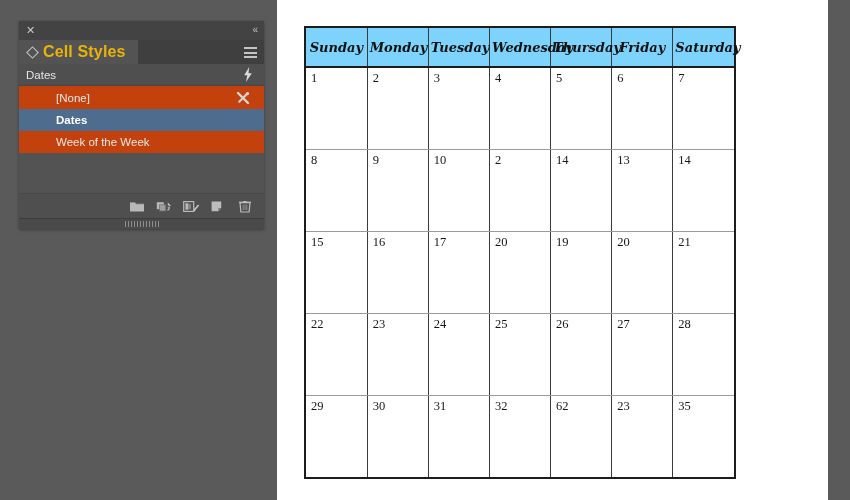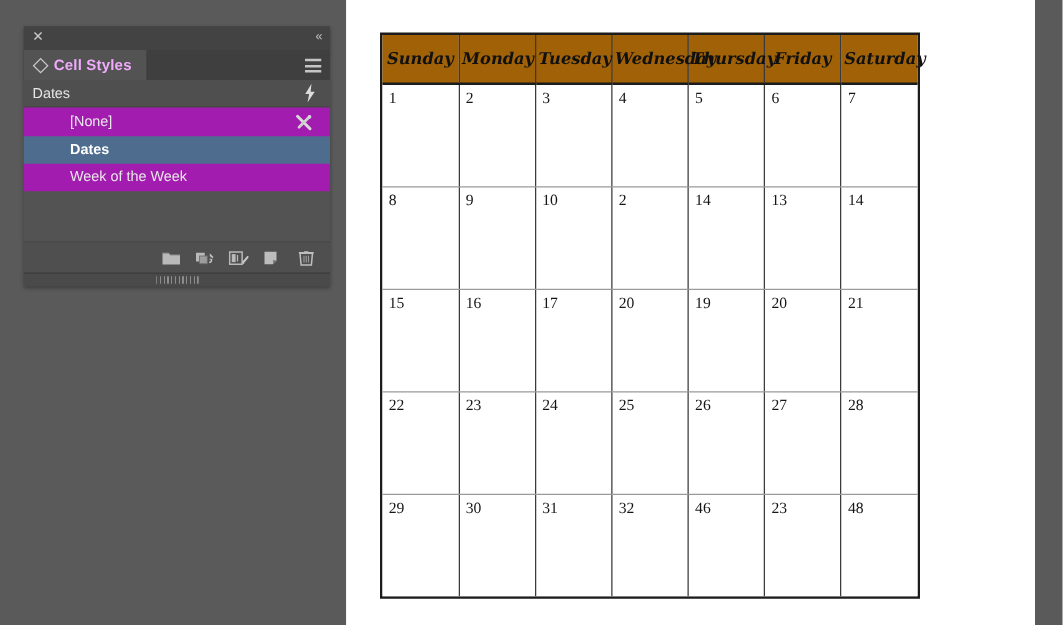--- a/index.html
+++ b/index.html
@@ -92,22 +92,22 @@
     gap: 6px;
     cursor: pointer;
   }
   .tab-diamond {
     width: 7px; height: 7px;
     border: 1px solid #c8c8c8;
     transform: rotate(45deg);
     flex: none;
   }
   .tab-label {
-    color: #f0abfc;
-    font-size: 12px;
+    color: #eab308;
+    font-size: 16px;
     font-weight: bold;
     letter-spacing: 0.15px;
     white-space: nowrap;
   }
   .panel-menu {
     position: absolute;
     right: 7px; top: 7px;
     width: 13px; height: 11px;
     display: flex;
     flex-direction: column;
@@ -138,21 +138,21 @@
   .bolt-icon {
     position: absolute;
     right: 11px; top: 3px;
     width: 10px; height: 15px;
     cursor: pointer;
   }
 
   
   .style-list {
     position: relative;
-    background: #a21caf;
+    background: #c2410c;
     padding-top: 1px;
   }
   .style-item {
     position: relative;
     height: 22px;
     display: flex;
     align-items: center;
     cursor: pointer;
   }
   .style-item .name {
@@ -222,21 +222,21 @@
     background: #ffffff;
     box-sizing: content-box;
   }
   .cal-table {
     border-collapse: collapse;
     table-layout: fixed;
     width: 100%;
   }
   .cal-table th {
     height: 39px;
-    background: #a16207;
+    background: #7dd3fc;
     border-right: 1px solid #3a3a3a;
     border-bottom: 2px solid #1c1c1c;
     text-align: center;
     vertical-align: middle;
     font-family: "DejaVu Serif", serif;
     font-style: italic;
     font-weight: bold;
     font-size: 13px;
     color: #111111;
     padding: 0 2px;
@@ -417,21 +417,21 @@
           <td>25</td>
           <td>26</td>
           <td>27</td>
           <td>28</td>
         </tr>
         <tr>
           <td>29</td>
           <td>30</td>
           <td>31</td>
           <td>32</td>
-          <td>46</td>
+          <td>62</td>
           <td>23</td>
-          <td>48</td>
+          <td>35</td>
         </tr>
       </tbody>
     </table>
   </div>
 
 </div>
 
 </body></html>

